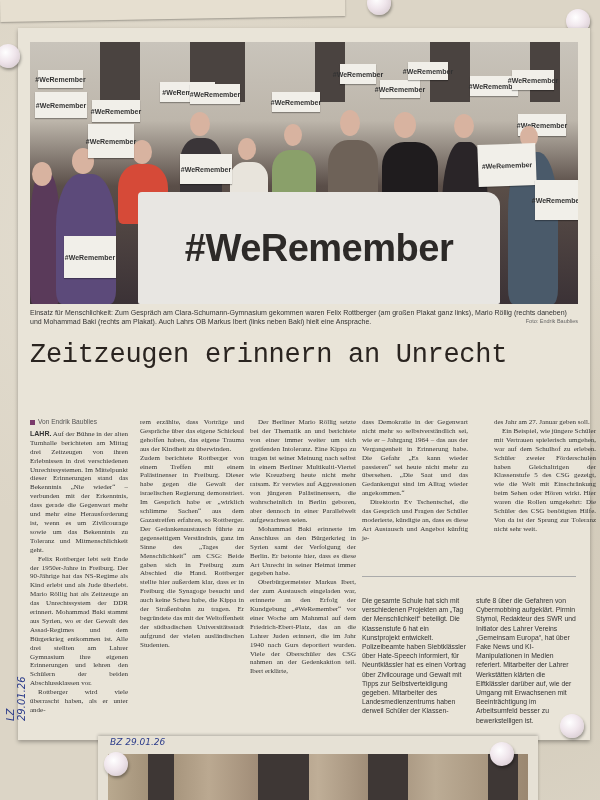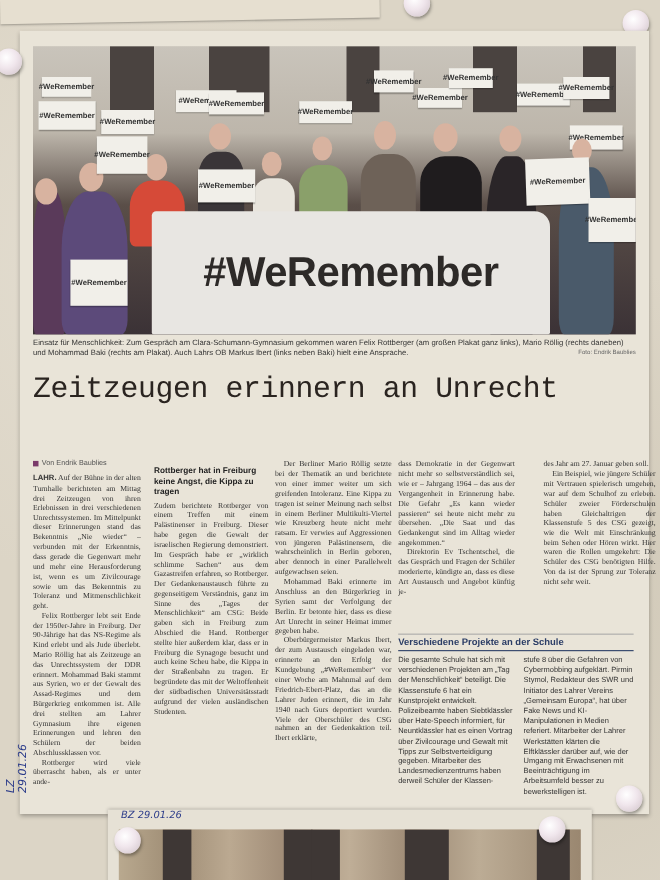--- a/index.html
+++ b/index.html
@@ -126,42 +126,41 @@
   <div class="headline">Zeitzeugen erinnern an Unrecht</div>
 
   <div class="col" style="left:12px;width:98px;">
     <div class="byline"><span class="sq"></span><span>Von Endrik Baublies</span></div>
     <p class="first"><span class="dateline">LAHR.</span> <span>Auf der Bühne in der alten Turnhalle berichteten am Mittag drei Zeitzeugen von ihren Erlebnissen in drei verschiedenen Unrechtssystemen. Im Mittelpunkt dieser Erinnerungen stand das Bekenntnis „Nie wieder“ – verbunden mit der Erkenntnis, dass gerade die Gegenwart mehr und mehr eine Herausforderung ist, wenn es um Zivilcourage sowie um das Bekenntnis zu Toleranz und Mitmenschlichkeit geht.</span></p>
     <p>Felix Rottberger lebt seit Ende der 1950er-Jahre in Freiburg. Der 90-Jährige hat das NS-Regime als Kind erlebt und als Jude überlebt. Mario Röllig hat als Zeitzeuge an das Unrechtssystem der DDR erinnert. Mohammad Baki stammt aus Syrien, wo er der Gewalt des Assad-Regimes und dem Bürgerkrieg entkommen ist. Alle drei stellten am Lahrer Gymnasium ihre eigenen Erinnerungen und lehren den Schülern der beiden Abschlussklassen vor.</p>
     <p>Rottberger wird viele überrascht haben, als er unter ande-</p>
   </div>
 
   <div class="col" style="left:122px;width:104px;">
-    <div class="subhead">Rottberger hat in Freiburg keine Angst, die Kippa zu tragen</div>
+    <p class="first">rem erzählte, dass Vorträge und Gespräche über das eigene Schicksal geholfen haben, das eigene Trauma aus der Kindheit zu überwinden.</p>
     <p class="first">Zudem berichtete Rottberger von einem Treffen mit einem Palästinenser in Freiburg. Dieser habe gegen die Gewalt der israelischen Regierung demonstriert. Im Gespräch habe er „wirklich schlimme Sachen“ aus dem Gazastreifen erfahren, so Rottberger. Der Gedankenaustausch führte zu gegenseitigem Verständnis, ganz im Sinne des „Tages der Menschlichkeit“ am CSG: Beide gaben sich in Freiburg zum Abschied die Hand. Rottberger stellte hier außerdem klar, dass er in Freiburg die Synagoge besucht und auch keine Scheu habe, die Kippa in der Straßenbahn zu tragen. Er begründete das mit der Weltoffenheit der südbadischen Universitätsstadt aufgrund der vielen ausländischen Studenten.</p>
   </div>
 
   <div class="col" style="left:232px;width:106px;">
     <p>Der Berliner Mario Röllig setzte bei der Thematik an und berichtete von einer immer weiter um sich greifenden Intoleranz. Eine Kippa zu tragen ist seiner Meinung nach selbst in einem Berliner Multikulti-Viertel wie Kreuzberg heute nicht mehr ratsam. Er verwies auf Aggressionen von jüngeren Palästinensern, die wahrscheinlich in Berlin geboren, aber dennoch in einer Parallelwelt aufgewachsen seien.</p>
     <p>Mohammad Baki erinnerte im Anschluss an den Bürgerkrieg in Syrien samt der Verfolgung der Berlin. Er betonte hier, dass es diese Art Unrecht in seiner Heimat immer gegeben habe.</p>
     <p>Oberbürgermeister Markus Ibert, der zum Austausch eingeladen war, erinnerte an den Erfolg der Kundgebung „#WeRemember“ vor einer Woche am Mahnmal auf dem Friedrich-Ebert-Platz, das an die Lahrer Juden erinnert, die im Jahr 1940 nach Gurs deportiert wurden. Viele der Oberschüler des CSG nahmen an der Gedenkaktion teil. Ibert erklärte,</p>
   </div>
 
   <div class="col" style="left:344px;width:106px;">
     <p class="first">dass Demokratie in der Gegenwart nicht mehr so selbstverständlich sei, wie er – Jahrgang 1964 – das aus der Vergangenheit in Erinnerung habe. Die Gefahr „Es kann wieder passieren“ sei heute nicht mehr zu übersehen. „Die Saat und das Gedankengut sind im Alltag wieder angekommen.“</p>
     <p>Direktorin Ev Tschentschel, die das Gespräch und Fragen der Schüler moderierte, kündigte an, dass es diese Art Austausch und Angebot künftig je-</p>
   </div>
 
   <div class="col" style="left:476px;width:102px;">
     <p class="first">des Jahr am 27. Januar geben soll.</p>
     <p>Ein Beispiel, wie jüngere Schüler mit Vertrauen spielerisch umgehen, war auf dem Schulhof zu erleben. Schüler zweier Förderschulen haben Gleichaltrigen der Klassenstufe 5 des CSG gezeigt, wie die Welt mit Einschränkung beim Sehen oder Hören wirkt. Hier waren die Rollen umgekehrt: Die Schüler des CSG benötigten Hilfe. Von da ist der Sprung zur Toleranz nicht sehr weit.</p>
   </div>
 
   <div class="rule"></div>
-  <div class="boxhead">Verschiedene Projekte an der Schule</div>
   <div class="boxcol" style="left:344px;width:104px;">
     <p>Die gesamte Schule hat sich mit verschiedenen Projekten am „Tag der Menschlichkeit“ beteiligt. Die Klassenstufe 6 hat ein Kunstprojekt entwickelt. Polizeibeamte haben Siebtklässler über Hate-Speech informiert, für Neuntklässler hat es einen Vortrag über Zivilcourage und Gewalt mit Tipps zur Selbstverteidigung gegeben. Mitarbeiter des Landesmedienzentrums haben derweil Schüler der Klassen-</p>
   </div>
   <div class="boxcol" style="left:458px;width:102px;">
     <p>stufe 8 über die Gefahren von Cybermobbing aufgeklärt. Pirmin Stymol, Redakteur des SWR und Initiator des Lahrer Vereins „Gemeinsam Europa“, hat über Fake News und KI-Manipulationen in Medien referiert. Mitarbeiter der Lahrer Werkstätten klärten die Elftklässler darüber auf, wie der Umgang mit Erwachsenen mit Beeinträchtigung im Arbeitsumfeld besser zu bewerkstelligen ist.</p>
   </div>
 </div>
 
 <div class="handwrite" style="left:-14px;top:680px;font-size:10px;transform:rotate(-90deg);transform-origin:center;width:60px;">LZ 29.01.26</div>
 

